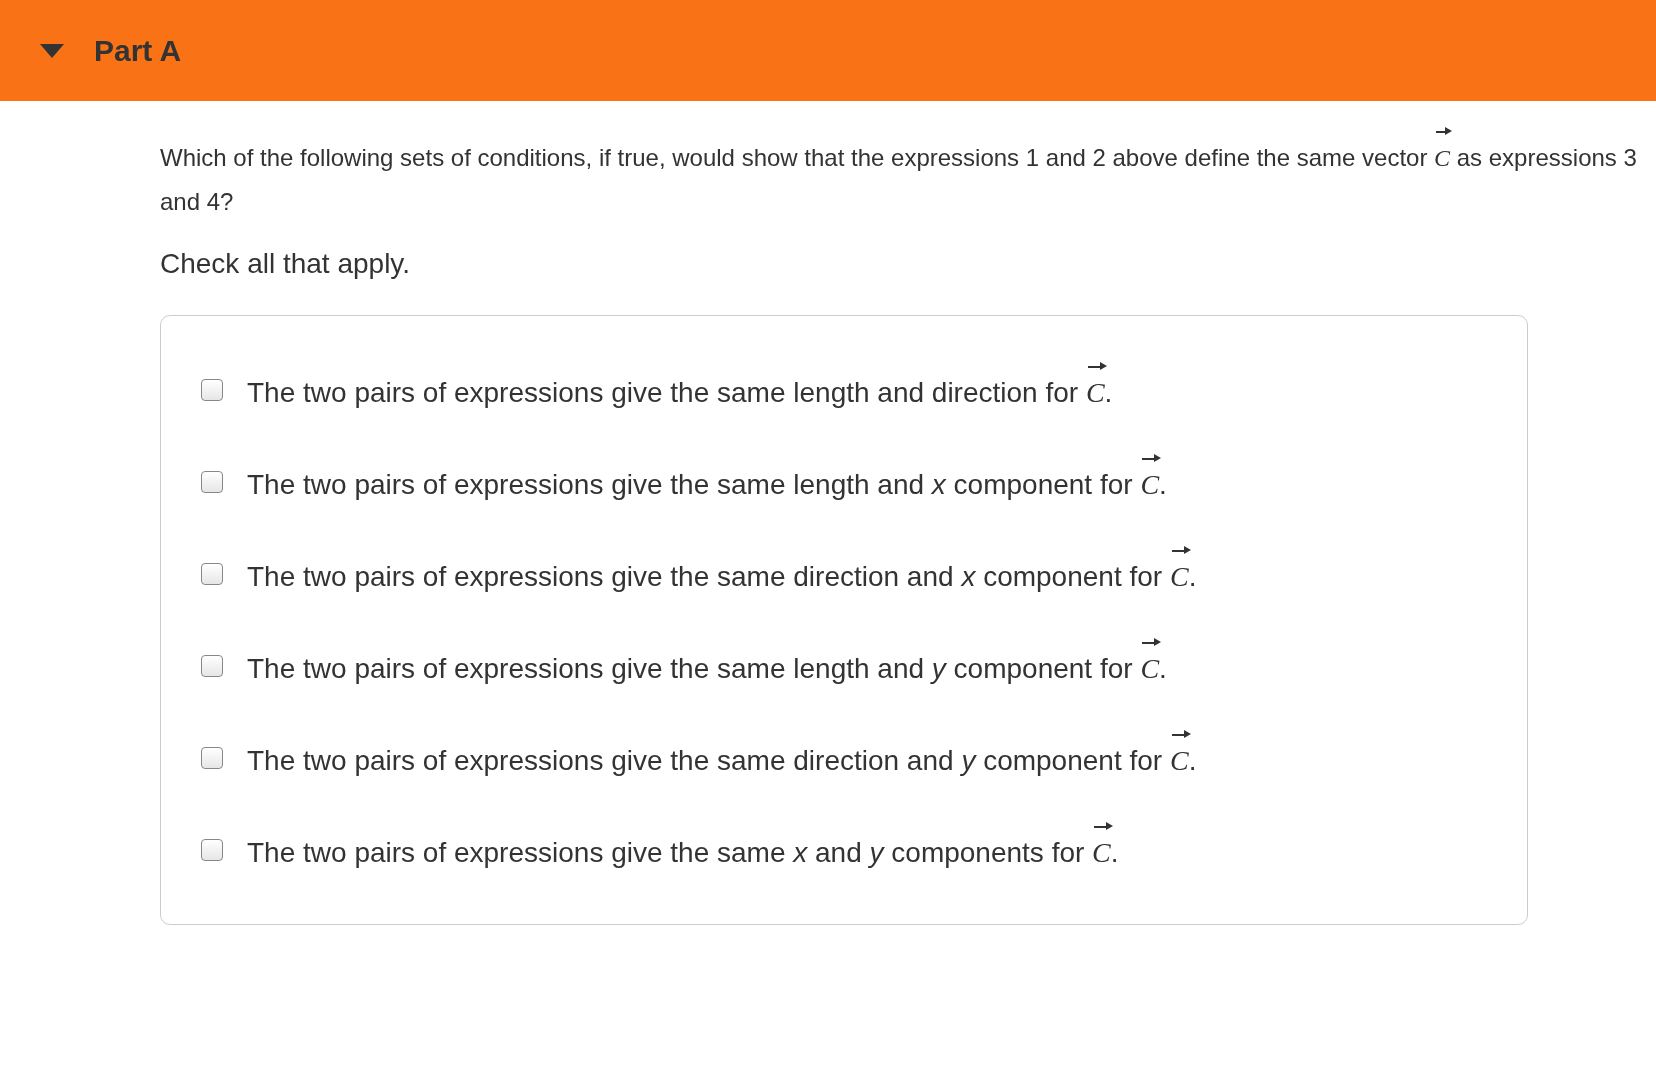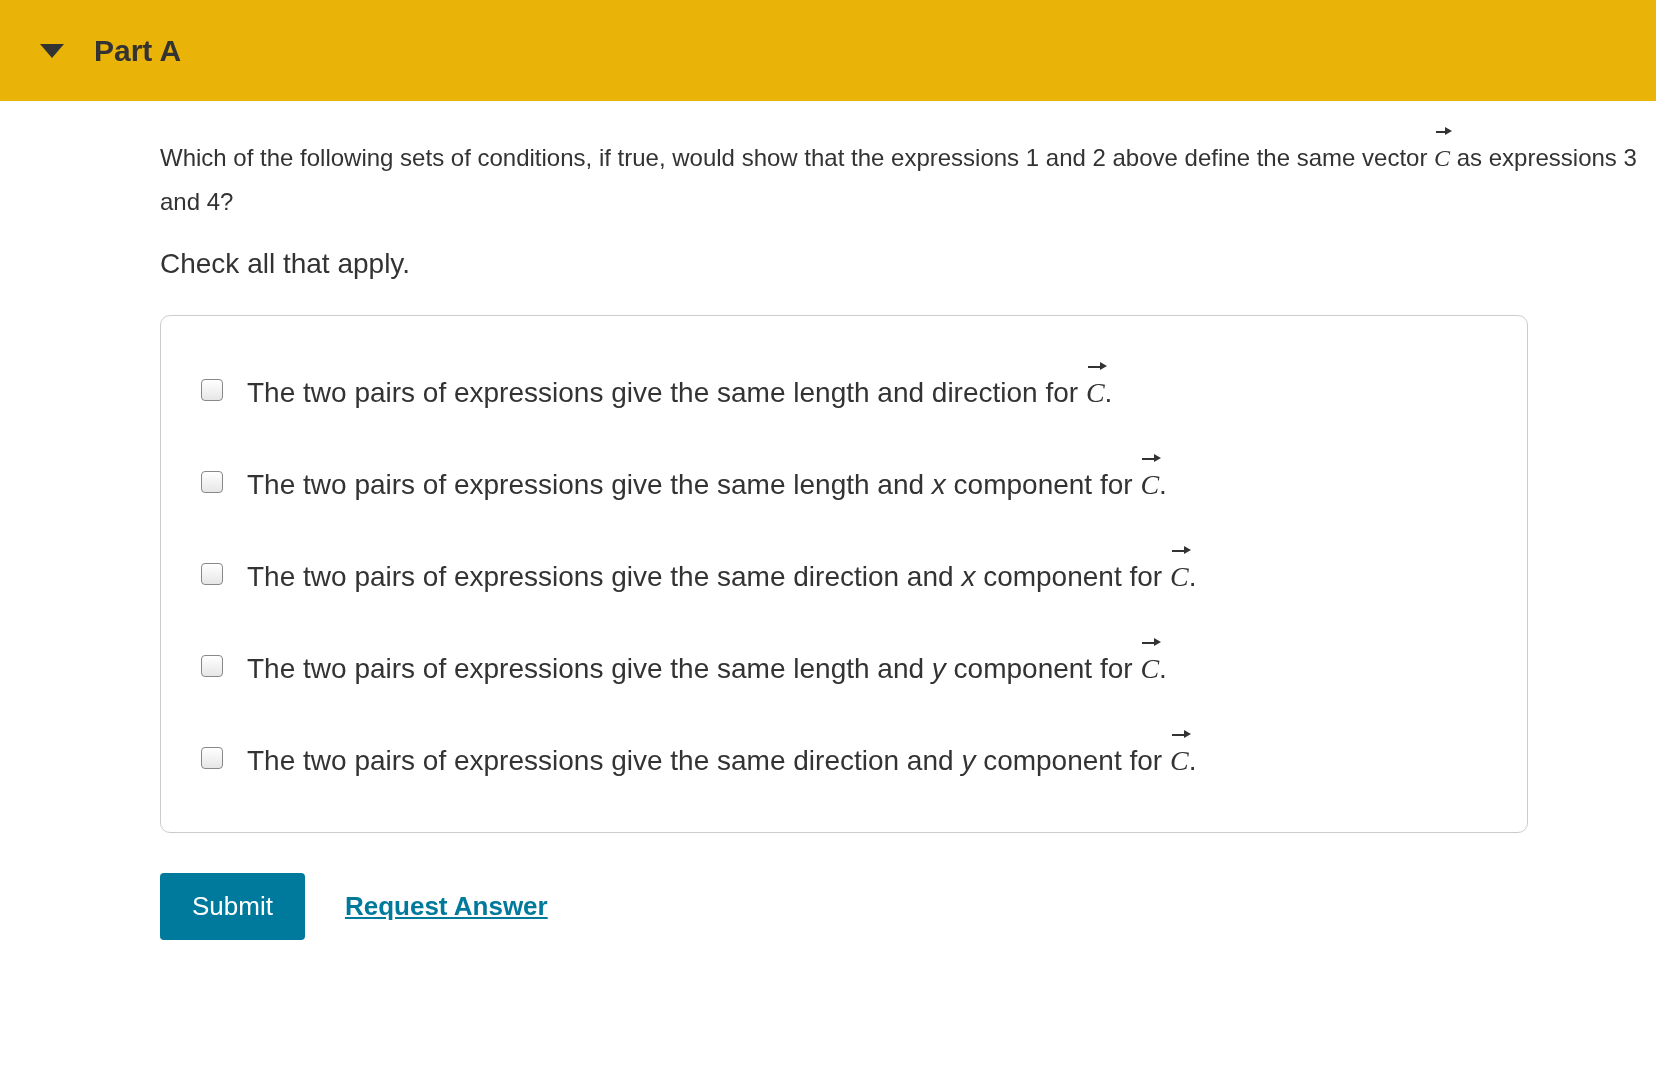--- a/index.html
+++ b/index.html
@@ -6,21 +6,21 @@
   body {
     margin: 0;
     padding: 0;
     font-family: Arial, Helvetica, sans-serif;
     background: #ffffff;
     color: #333333;
     font-size: 26px;
     line-height: 1.5;
   }
   .part-header {
-    background: #eab308;
+    background: #f97316;
     padding: 28px 40px;
     display: flex;
     align-items: center;
     gap: 30px;
     margin-bottom: 30px;
   }
   .caret {
     width: 0;
     height: 0;
     border-left: 12px solid transparent;
@@ -180,20 +180,22 @@
       </div>
     </div>
 
     <div class="option-row">
       <div class="checkbox"></div>
       <div class="option-text">
         <span>The two pairs of expressions give the same direction and </span><span class="italic-var">y</span><span> component for </span><span class="vector-c"><span class="arrow"></span><span>C</span></span><span>.</span>
       </div>
     </div>
 
+    <div class="option-row">
+      <div class="checkbox"></div>
+      <div class="option-text">
+        <span>The two pairs of expressions give the same </span><span class="italic-var">x</span><span> and </span><span class="italic-var">y</span><span> components for </span><span class="vector-c"><span class="arrow"></span><span>C</span></span><span>.</span>
+      </div>
+    </div>
 
   </div>
 
-  <div class="actions">
-    <button class="submit-btn">Submit</button>
-    <a class="request-link">Request Answer</a>
-  </div>
 </div>
 
 </body></html>

